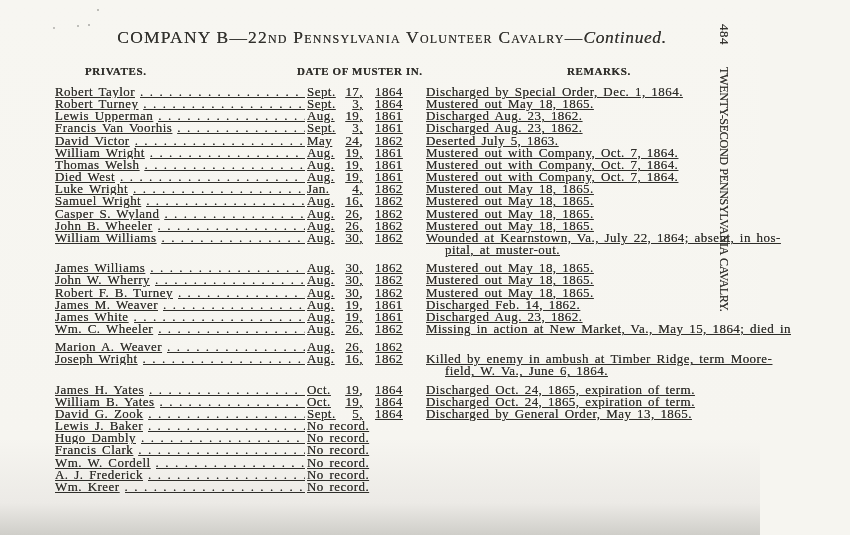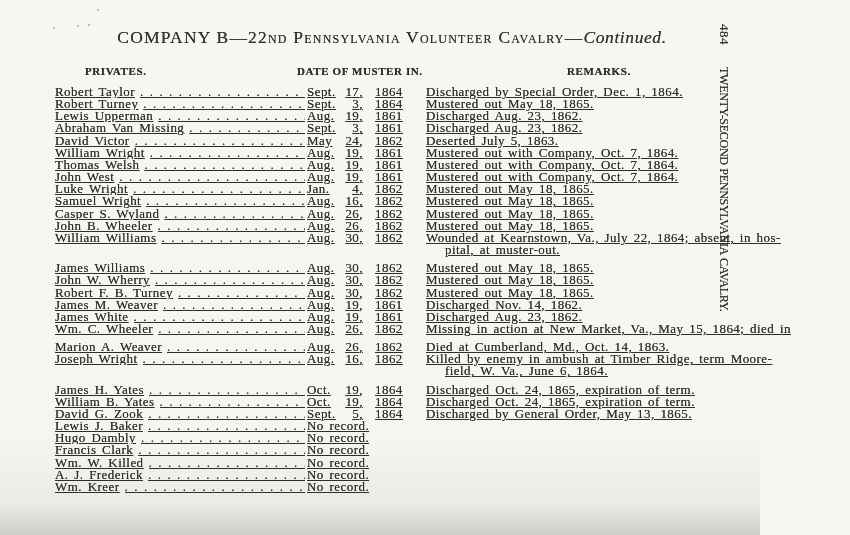--- a/index.html
+++ b/index.html
@@ -130,21 +130,21 @@
           <span class="date-day">19</span>
           <span class="date-year">1861</span>
           <span class="date-text"></span>
         </span>
       <span class="cell-remarks">
           <span class="remark-line1">Discharged Aug. 23, 1862.</span>
         </span>
     </div>
       <div class="row">
       <span class="cell-name">
-          <span class="name">Abraham Van Missing</span>
+          <span class="name">Francis Van Voorhis</span>
           <span class="dots"></span>
         </span>
       <span class="cell-date">
           <span class="date-month">Sept.</span>
           <span class="date-day">3</span>
           <span class="date-year">1861</span>
           <span class="date-text"></span>
         </span>
       <span class="cell-remarks">
           <span class="remark-line1">Discharged Aug. 23, 1862.</span>
@@ -190,21 +190,21 @@
           <span class="date-day">19</span>
           <span class="date-year">1861</span>
           <span class="date-text"></span>
         </span>
       <span class="cell-remarks">
           <span class="remark-line1">Mustered out with Company, Oct. 7, 1864.</span>
         </span>
     </div>
       <div class="row">
       <span class="cell-name">
-          <span class="name">John West</span>
+          <span class="name">Died West</span>
           <span class="dots"></span>
         </span>
       <span class="cell-date">
           <span class="date-month">Aug.</span>
           <span class="date-day">19</span>
           <span class="date-year">1861</span>
           <span class="date-text"></span>
         </span>
       <span class="cell-remarks">
           <span class="remark-line1">Mustered out with Company, Oct. 7, 1864.</span>
@@ -336,21 +336,21 @@
           <span class="name">James M. Weaver</span>
           <span class="dots"></span>
         </span>
       <span class="cell-date">
           <span class="date-month">Aug.</span>
           <span class="date-day">19</span>
           <span class="date-year">1861</span>
           <span class="date-text"></span>
         </span>
       <span class="cell-remarks">
-          <span class="remark-line1">Discharged Nov. 14, 1862.</span>
+          <span class="remark-line1">Discharged Feb. 14, 1862.</span>
         </span>
     </div>
       <div class="row">
       <span class="cell-name">
           <span class="name">James White</span>
           <span class="dots"></span>
         </span>
       <span class="cell-date">
           <span class="date-month">Aug.</span>
           <span class="date-day">19</span>
@@ -379,23 +379,20 @@
       <div class="row">
       <span class="cell-name">
           <span class="name">Marion A. Weaver</span>
           <span class="dots"></span>
         </span>
       <span class="cell-date">
           <span class="date-month">Aug.</span>
           <span class="date-day">26</span>
           <span class="date-year">1862</span>
           <span class="date-text"></span>
-        </span>
-      <span class="cell-remarks">
-          <span class="remark-line1">Died at Cumberland, Md., Oct. 14, 1863.</span>
         </span>
     </div>
       <div class="row gap-after">
       <span class="cell-name">
           <span class="name">Joseph Wright</span>
           <span class="dots"></span>
         </span>
       <span class="cell-date">
           <span class="date-month">Aug.</span>
           <span class="date-day">16</span>
@@ -492,21 +489,21 @@
           <span class="date-day"></span>
           <span class="date-year"></span>
           <span class="date-text">No record.</span>
         </span>
       <span class="cell-remarks">
           <span class="remark-line1"></span>
         </span>
     </div>
       <div class="row">
       <span class="cell-name">
-          <span class="name">Wm. W. Killed</span>
+          <span class="name">Wm. W. Cordell</span>
           <span class="dots"></span>
         </span>
       <span class="cell-date">
           <span class="date-month"></span>
           <span class="date-day"></span>
           <span class="date-year"></span>
           <span class="date-text">No record.</span>
         </span>
       <span class="cell-remarks">
           <span class="remark-line1"></span>

